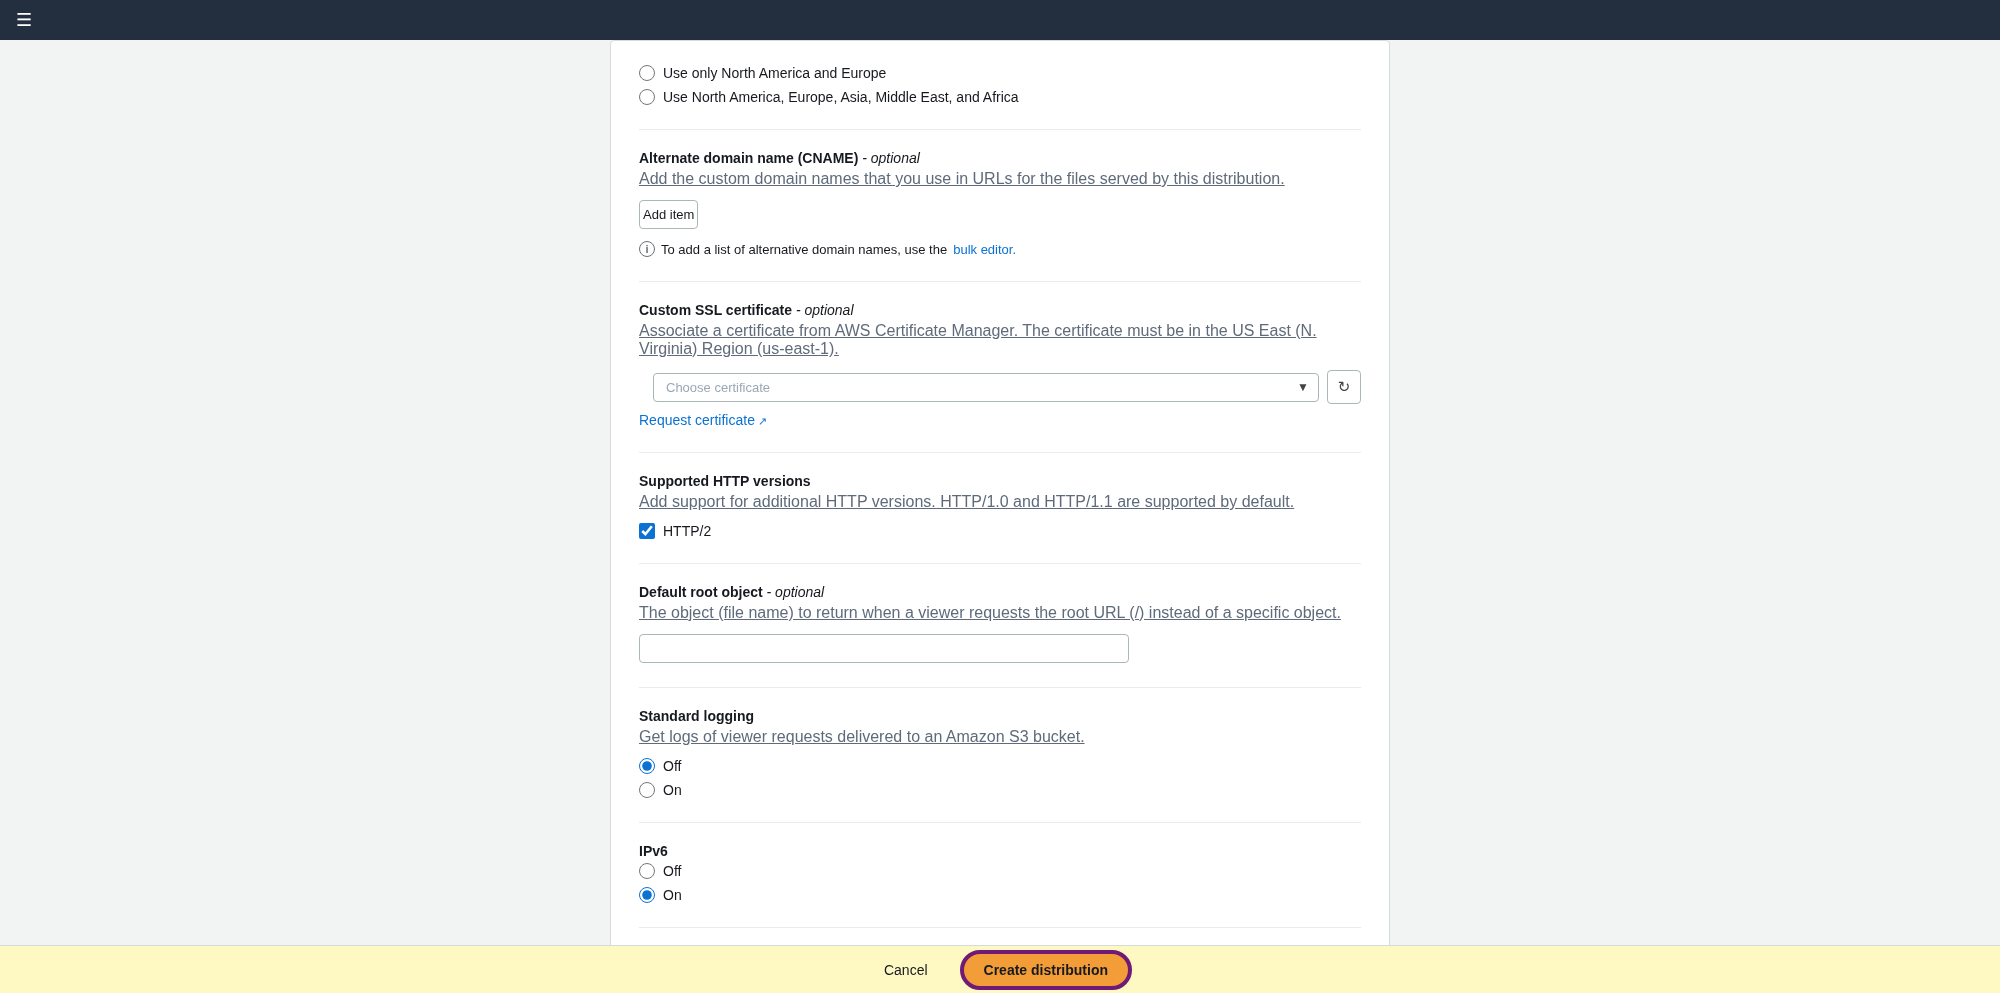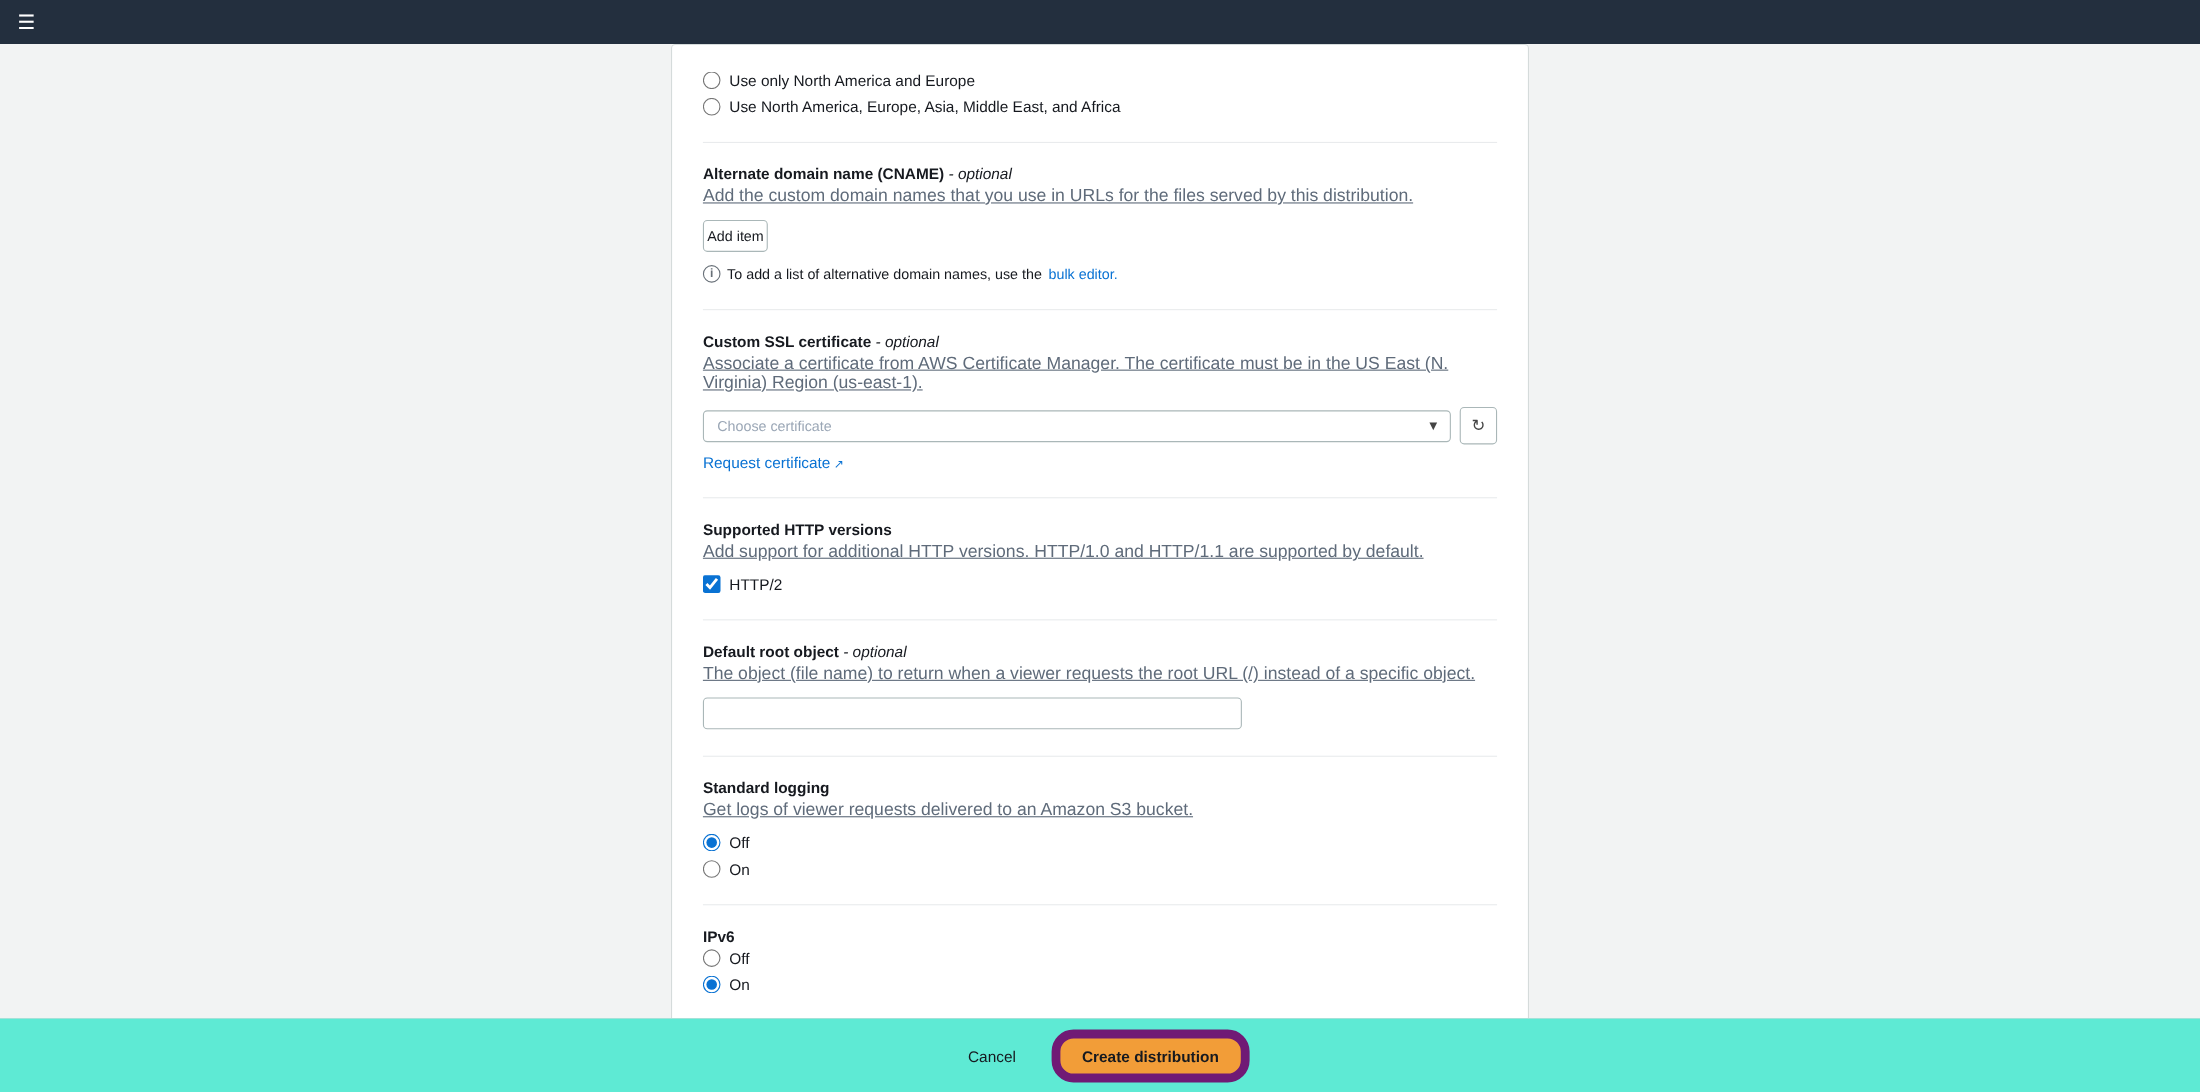--- a/index.html
+++ b/index.html
@@ -148,20 +148,21 @@
     .link-external::after {
       content: " ↗";
       font-size: 11px;
     }
 
     .select-row {
       display: flex;
       align-items: center;
       gap: 8px;
       margin-bottom: 8px;
+      margin-left: 14px;
     }
 
     .select-wrapper {
       position: relative;
       flex: 1;
     }
 
     .select-wrapper select {
       width: 100%;
       padding: 6px 32px 6px 12px;
@@ -226,42 +227,42 @@
       font-size: 13px;
       background: #ffffff;
       color: #16191f;
     }
 
     .footer-bar {
       position: fixed;
       bottom: 0;
       left: 0;
       width: 100%;
-      background: #5eead4;
+      background: #fef9c3;
       border-top: 1px solid #d5dbdb;
-      height: 68px;
+      height: 48px;
       display: flex;
       align-items: center;
       justify-content: center;
       gap: 16px;
       z-index: 100;
     }
 
     .cancel-btn {
       background: transparent;
       border: none;
       font-size: 14px;
       color: #16191f;
       cursor: pointer;
       padding: 8px 16px;
     }
 
     .create-btn {
       background: #f29d38;
-      border: 8px solid #701a75;
+      border: 4px solid #701a75;
       border-radius: 20px;
       font-size: 14px;
       font-weight: 700;
       color: #16191f;
       cursor: pointer;
       padding: 8px 20px;
     }
 
     .divider {
       height: 1px;

